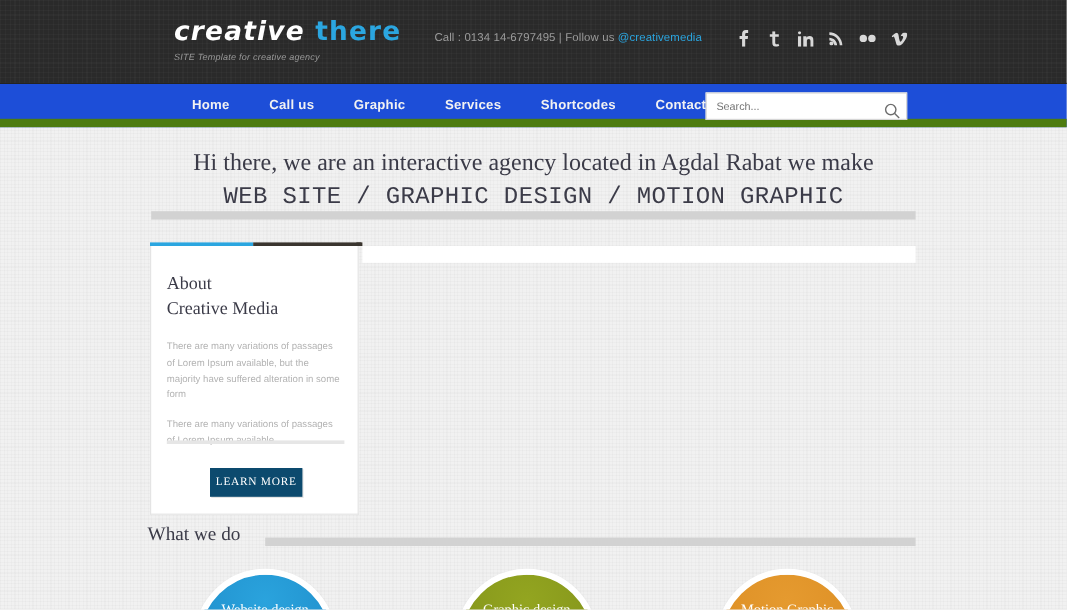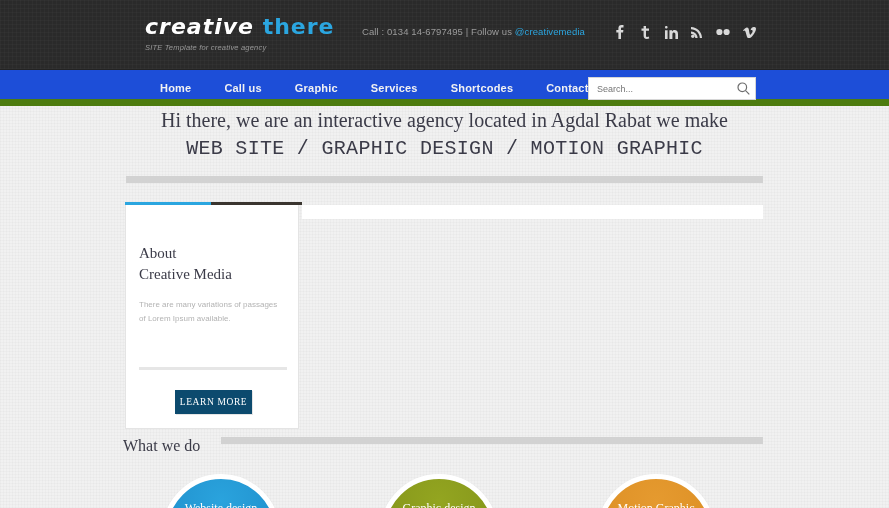--- a/index.html
+++ b/index.html
@@ -122,21 +122,21 @@
 
   .search-box {
     position: absolute;
     right: 133px;
     top: 7px;
     width: 168px;
     height: 23px;
     background: #ffffff;
     border: 1px solid #d6d6d6;
     display: flex;
-    align-items: center;
+    align-items: flex-end;
   }
   .search-box input {
     border: 0;
     outline: 0;
     flex: 1;
     height: 100%;
     padding: 0 8px;
     font-size: 9px;
     color: #8a8a8a;
     font-family: "Liberation Sans", sans-serif;
@@ -146,21 +146,21 @@
     width: 24px;
     display: flex;
     align-items: center;
     justify-content: center;
     cursor: pointer;
   }
   .search-box .search-ico svg { display:block; stroke:#6d6d6d; fill:none; }
 
   
   .hero {
-    padding-top: 2px;
+    padding-top: 18px;
     text-align: center;
     font-family: "Liberation Serif", serif;
     color: #3b3b48;
   }
   .hero .l1 { font-size: 20px; line-height: 1.2; }
   .hero .l2 { font-size: 20px; line-height: 1.35; margin-top: 3px; letter-spacing: .3px; font-family: Liberation Mono, monospace; }
 
   
   .section-bar {
     position: absolute;
@@ -192,21 +192,20 @@
   }
   .tab-strip .seg-blue { width: 86px; background: #2ba6e0; }
   .tab-strip .seg-dark { flex: 1; background: #3a352f; }
 
   .about-inner { padding: 22px 13px 0 13px; }
   .about-title {
     font-family: "Liberation Serif", serif;
     font-size: 15px;
     color: #3b3b48;
     line-height: 1.38;
-    margin-top: 16px;
   }
   .about-p {
     margin-top: 14px;
     font-size: 8px;
     line-height: 1.65;
     color: #b3b3b3;
   }
   .about-p + .about-p { margin-top: 12px; }
 
   .card-divider {
@@ -251,21 +250,21 @@
     height: 3px;
     background: #3a352f;
   }
 
   
   .whatwedo {
     position: absolute;
     left: 123px;
     top: 437px;
     display: flex;
-    align-items: flex-start;
+    align-items: flex-end;
     width: 640px;
   }
   .whatwedo .wd-title {
     font-family: "Liberation Serif", serif;
     font-size: 16px;
     color: #3b3b48;
     white-space: nowrap;
   }
   .whatwedo .wd-rule {
     margin-left: 21px;
@@ -388,20 +387,21 @@
     <div class="tab-strip">
       <span class="seg-blue"></span>
       <span class="seg-dark"></span>
     </div>
 
     <div class="about-inner">
       <div class="about-title">
         <div>About</div>
         <div>Creative Media</div>
       </div>
+      <p class="about-p">There are many variations of passages of Lorem Ipsum available, but the majority have suffered alteration in some form</p>
       <p class="about-p">There are many variations of passages of Lorem Ipsum available.</p>
     </div>
 
     <div class="card-divider"></div>
     <button class="learn-more">LEARN MORE</button>
   </div>
 
   <div class="whatwedo">
     <div class="wd-title">What we do</div>
     <div class="wd-rule"></div>

